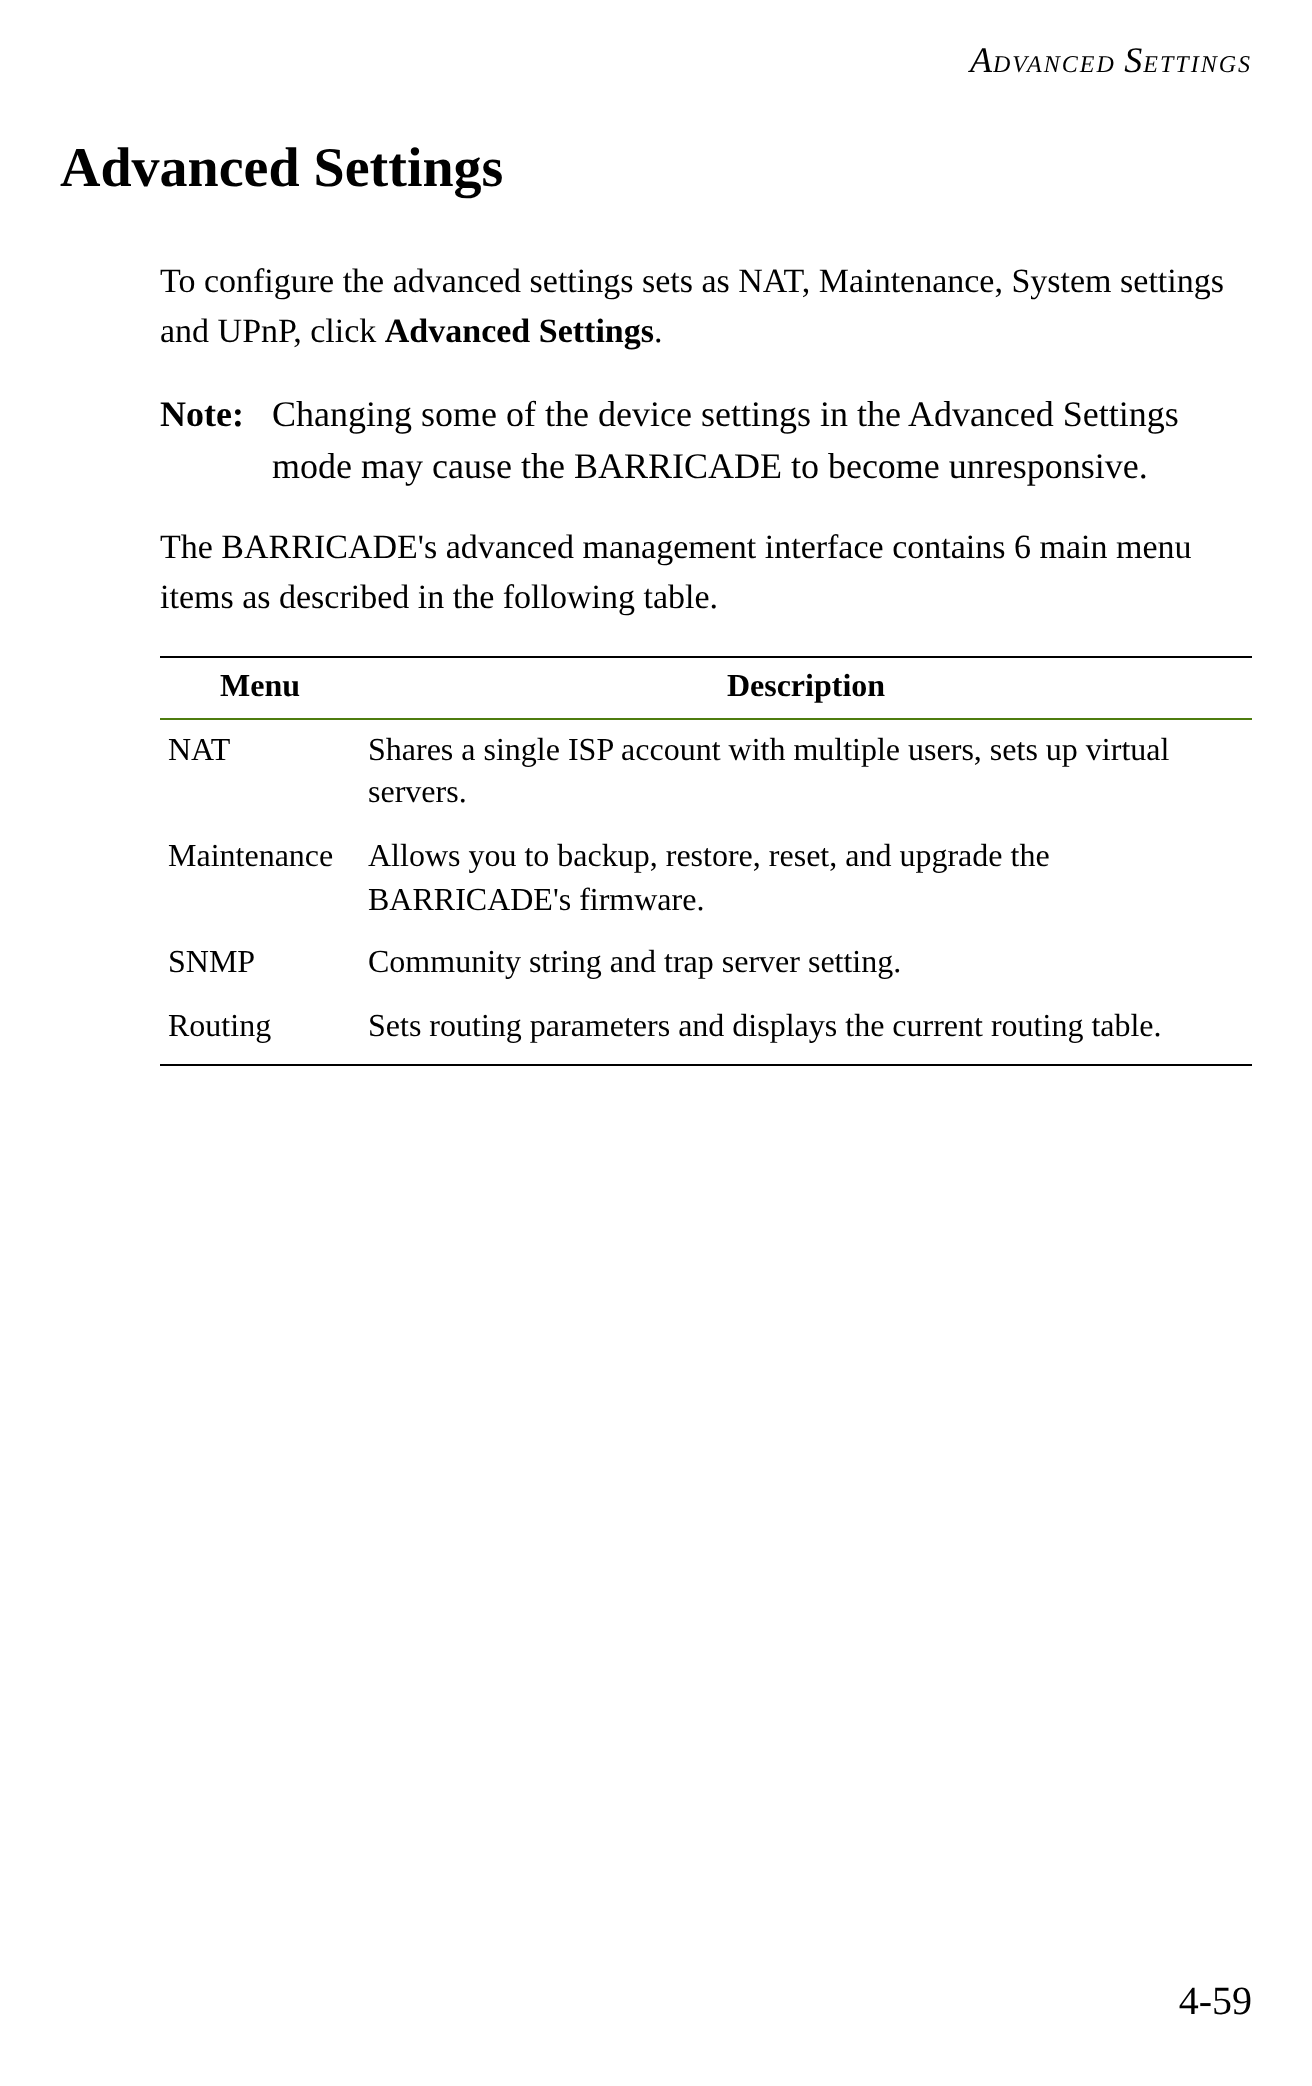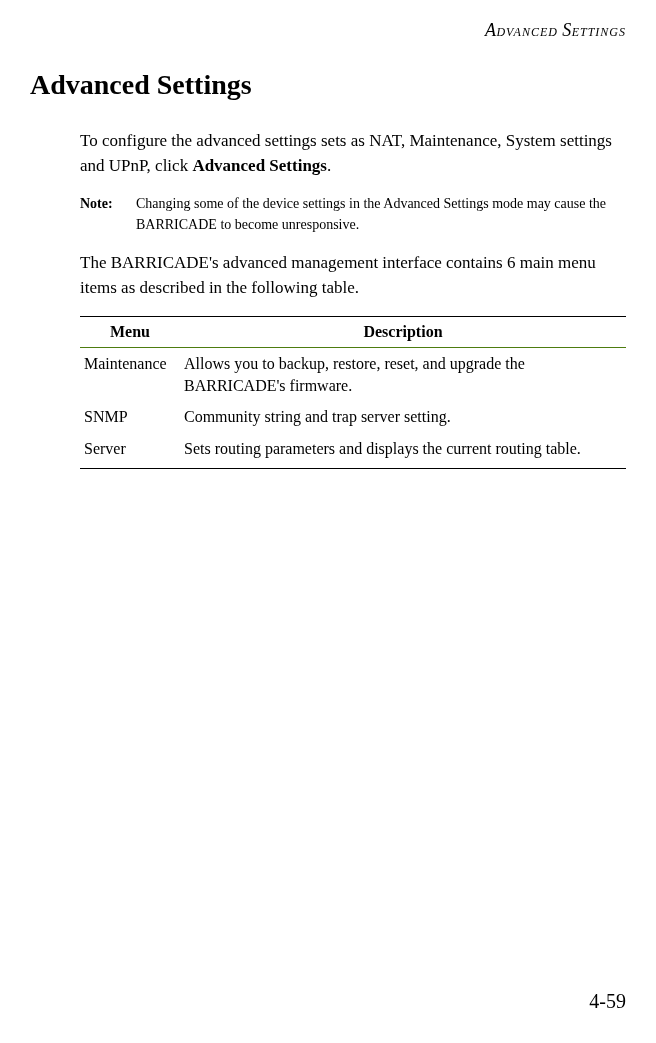--- a/index.html
+++ b/index.html
@@ -43,21 +43,21 @@
   .body-text {
     margin-left: 50px;
   }
   .para {
     font-size: 17px;
     line-height: 1.45;
     margin: 0 0 16px 0;
   }
   .note-block {
     display: flex;
-    font-size: 14px;
+    font-size: 18px;
     line-height: 1.45;
     margin: 0 0 16px 0;
   }
   .note-label {
     font-weight: bold;
     flex: 0 0 56px;
   }
   .note-text {
     flex: 1;
   }
@@ -125,29 +125,33 @@
 
     <table class="menu-table">
       <thead>
         <tr>
           <th class="menu-col">Menu</th>
           <th>Description</th>
         </tr>
       </thead>
       <tbody>
         <tr>
+          <td class="menu-col">NAT</td>
+          <td>Shares a single ISP account with multiple users, sets up virtual servers.</td>
+        </tr>
+        <tr>
           <td class="menu-col">Maintenance</td>
           <td>Allows you to backup, restore, reset, and upgrade the BARRICADE's firmware.</td>
         </tr>
         <tr>
           <td class="menu-col">SNMP</td>
           <td>Community string and trap server setting.</td>
         </tr>
         <tr>
-          <td class="menu-col">Server</td>
+          <td class="menu-col">Routing</td>
           <td>Sets routing parameters and displays the current routing table.</td>
         </tr>
       </tbody>
     </table>
 
   </div>
 
   <div class="page-number">4-59</div>
 
 </div>

